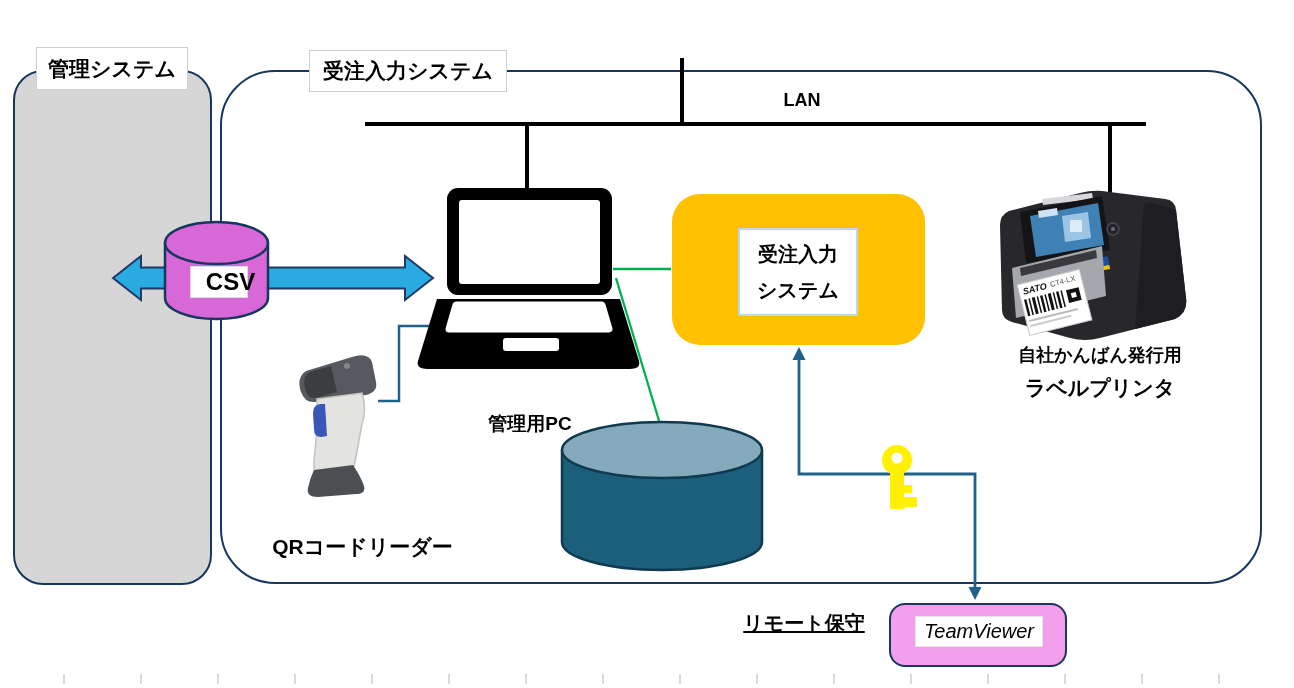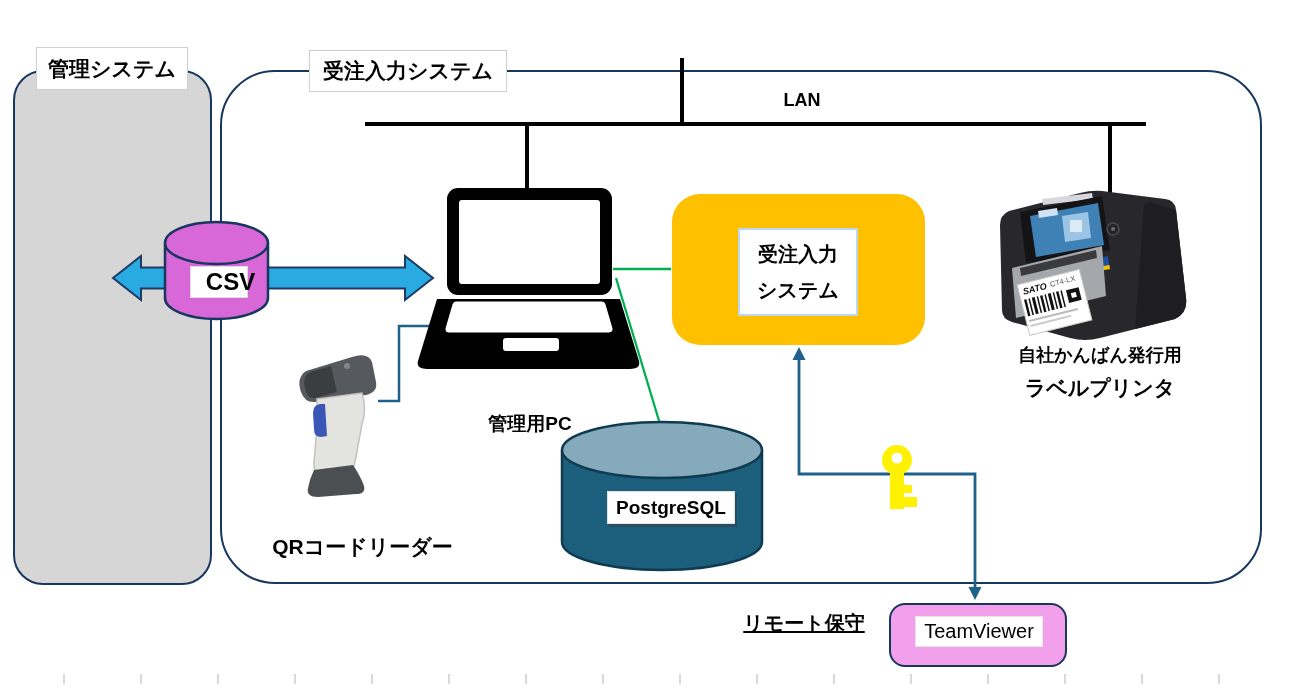--- a/index.html
+++ b/index.html
@@ -32,21 +32,21 @@
   .t-pc{left:440px;top:374px;width:180px;height:26px;font-size:19px;background:transparent;margin-top:37px;}
   .t-qr{left:255px;top:508px;width:215px;height:30px;font-size:21px;background:transparent;margin-top:24px;}
   .t-app{left:738px;top:228px;width:120px;height:88px;background:#fff;border:2px solid #BDD7EE;
          flex-direction:column;font-size:20px;line-height:36px;}
   .t-pg{left:607px;top:491px;width:128px;height:33px;font-size:19px;background:#fff;
         border:1px solid #e2e2e2;box-shadow:2px 3px 0 rgba(55,55,55,.45);}
   .t-prn1{left:995px;top:341px;width:210px;height:28px;font-size:18px;background:transparent;}
   .t-prn2{left:995px;top:374px;width:210px;height:28px;font-size:21px;background:transparent;}
   .t-rm{left:730px;top:609px;width:148px;height:28px;font-size:20px;background:transparent;text-decoration:underline;}
   .t-tv{left:915px;top:616px;width:128px;height:31px;font-size:20px;font-weight:400;
-        background:#fff;border:1px solid #e6e6e6;}
+        background:#fff;border:1px solid #e6e6e6;font-style:italic;}
   
   .ruler{
     position:absolute;left:63px;top:674px;width:1170px;height:10px;z-index:0;
     background:repeating-linear-gradient(to right,#D9D9D9 0 2px,transparent 2px 77px);
   }
 </style>
 </head>
 <body>
 
 <div class="stage">
@@ -174,21 +174,20 @@
 
   <div class="lbl t-pc">管理用PC</div>
 
   <div class="lbl t-qr">QRコードリーダー</div>
 
   <div class="lbl t-app">
     <span>受注入力</span>
     <span>システム</span>
   </div>
 
-  <div class="lbl t-pg">PostgreSQL</div>
 
   <div class="lbl t-prn1">自社かんばん発行用</div>
   <div class="lbl t-prn2">ラベルプリンタ</div>
 
   <div class="lbl t-rm">リモート保守</div>
 
   <div class="lbl t-tv">TeamViewer</div>
 
 </div>
 

